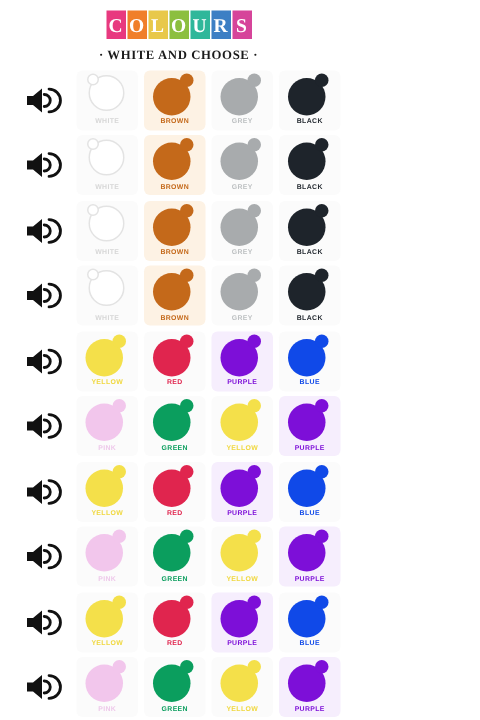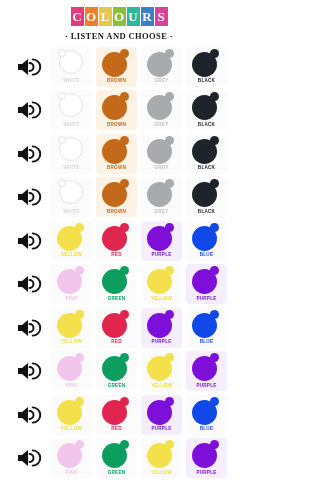--- a/index.html
+++ b/index.html
@@ -168,21 +168,21 @@
   <div class="header">
     <div class="title-word">
         <span class="title-letter" style="background-color: rgb(232, 57, 127);">C</span>
         <span class="title-letter" style="background-color: rgb(240, 127, 42);">O</span>
         <span class="title-letter" style="background-color: rgb(232, 200, 74);">L</span>
         <span class="title-letter" style="background-color: rgb(140, 191, 63);">O</span>
         <span class="title-letter" style="background-color: rgb(47, 183, 154);">U</span>
         <span class="title-letter" style="background-color: rgb(61, 127, 196);">R</span>
         <span class="title-letter" style="background-color: rgb(214, 68, 154);">S</span>
       </div>
-    <div class="subtitle">· LISTEN AND CHOOSE ·</div>
+    <div class="subtitle">· WHITE AND CHOOSE ·</div>
   </div>
 
   <div class="rows">
       <div class="row">
         <div class="speaker-btn">
           <svg width="26" height="22" viewBox="0 0 26 22">
             <path d="M2 8 H6 L12 3 V19 L6 14 H2 Z" fill="#111111"></path>
             <path d="M13.5 7 A 4 4 0 0 1 13.5 15" stroke="#111111" stroke-width="1.9" fill="none" stroke-linecap="round"></path>
             <path d="M16.7 3.4000000000000004 A 7.6 7.6 0 0 1 16.7 18.6" stroke="#111111" stroke-width="1.9" fill="none" stroke-linecap="round"></path>
           </svg>

